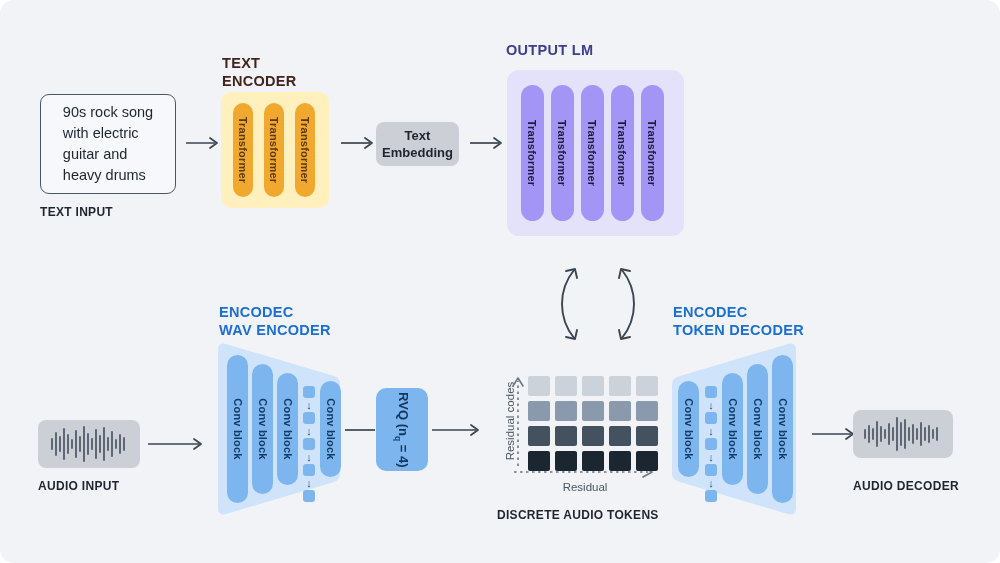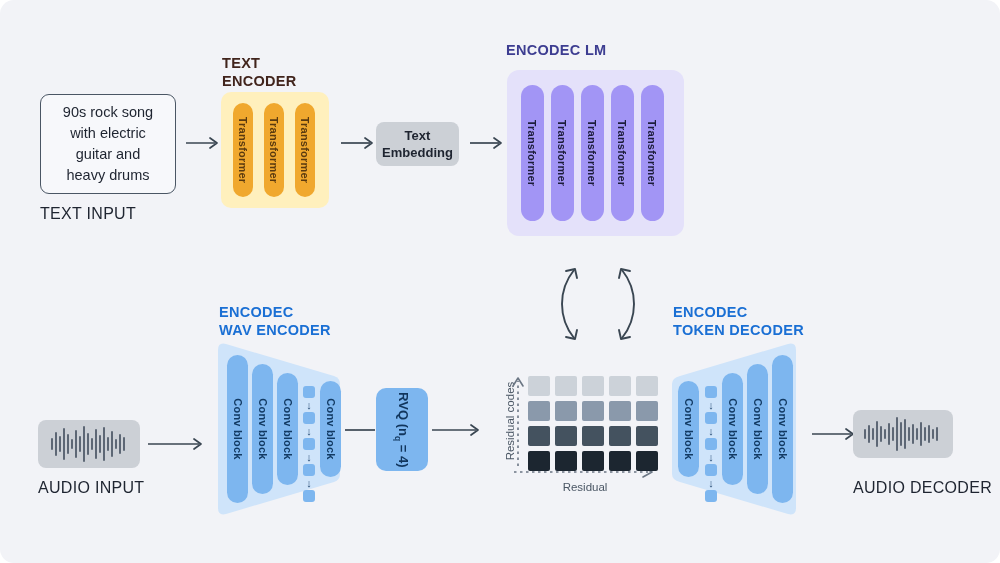--- a/index.html
+++ b/index.html
@@ -12,28 +12,28 @@
   
   .heading{
     font-weight:bold;font-size:14.5px;letter-spacing:.3px;line-height:18px;
     white-space:pre-line;
   }
   .h-text{color:#41241c;}
   .h-dec{color:#3d3d91;}
   .h-blue{color:#1a6fd4;}
   
   .caption{
-    font-weight:normal;font-size:16px;letter-spacing:.3px;color:#1e2430;
+    font-weight:bold;font-size:12px;letter-spacing:.3px;color:#1e2430;
     white-space:nowrap;
   }
   
   .prompt-box{
     box-sizing:border-box;border:1.6px solid #4a5664;border-radius:9px;
     background:#f7f8fb;display:flex;align-items:center;justify-content:center;
-    text-align:center;color:#1e2430;font-size:14.5px;line-height:21px;
+    text-align:left;color:#1e2430;font-size:14.5px;line-height:21px;
     padding:8px 10px;white-space:pre-line;
   }
   
   .grey-box{
     background:#ccd0d6;border-radius:8px;display:flex;align-items:center;
     justify-content:center;text-align:center;color:#1e2430;font-size:13px;
     line-height:17px;font-weight:bold;white-space:pre-line;
   }
   .wave-box{background:#ccd0d6;border-radius:8px;overflow:hidden;}
   
@@ -117,21 +117,21 @@
   <div class="abs grey-box" style="left:376px;top:122px;width:83px;height:44px;">Text
 Embedding</div>
 
   <div class="abs" style="left:470px;top:136px;">
     <svg width="38" height="14" viewBox="0 0 38 14">
       <line x1="0" y1="7" x2="29" y2="7" stroke="#3a4652" stroke-width="1.7"></line>
       <polyline points="24,2 31,7 24,12" fill="none" stroke="#3a4652" stroke-width="1.7" stroke-linecap="round" stroke-linejoin="round"></polyline>
     </svg>
   </div>
 
-  <div class="abs heading h-dec" style="left:506px;top:41px;">ENCODEC LM</div>
+  <div class="abs heading h-dec" style="left:506px;top:41px;">OUTPUT LM</div>
   <div class="abs mod-dec" style="left:507px;top:70px;width:177px;height:166px;"></div>
   <div class="abs vbar bar-purple" style="left:521px;top:85px;width:23px;height:136px;">
     <span>Transformer</span>
   </div>
   <div class="abs vbar bar-purple" style="left:551px;top:85px;width:23px;height:136px;">
     <span>Transformer</span>
   </div>
   <div class="abs vbar bar-purple" style="left:581px;top:85px;width:23px;height:136px;">
     <span>Transformer</span>
   </div>
@@ -274,20 +274,21 @@
     <div class="tok" style="background:#44525f;"></div>
     <div class="tok" style="background:#44525f;"></div>
     <div class="tok" style="background:#44525f;"></div>
 
     <div class="tok" style="background:#1c2630;"></div>
     <div class="tok" style="background:#1c2630;"></div>
     <div class="tok" style="background:#1c2630;"></div>
     <div class="tok" style="background:#1c2630;"></div>
     <div class="tok" style="background:#1c2630;"></div>
   </div>
+  <div class="abs caption" style="left:497px;top:508px;">DISCRETE AUDIO TOKENS</div>
 
   <div class="abs heading h-blue" style="left:673px;top:303px;">ENCODEC
 TOKEN DECODER</div>
   <div class="abs" style="left:670px;top:340px;">
     <svg width="128" height="178" viewBox="0 0 128 178">
       <path d="M118,4 L10,36 Q2,38 2,44 L2,134 Q2,140 10,142 L118,174
                Q126,176 126,168 L126,10 Q126,2 118,4 Z" fill="#cfe4fa"></path>
     </svg>
   </div>
   <div class="abs vbar bar-blue" style="left:678px;top:381px;width:21px;height:96px;">

